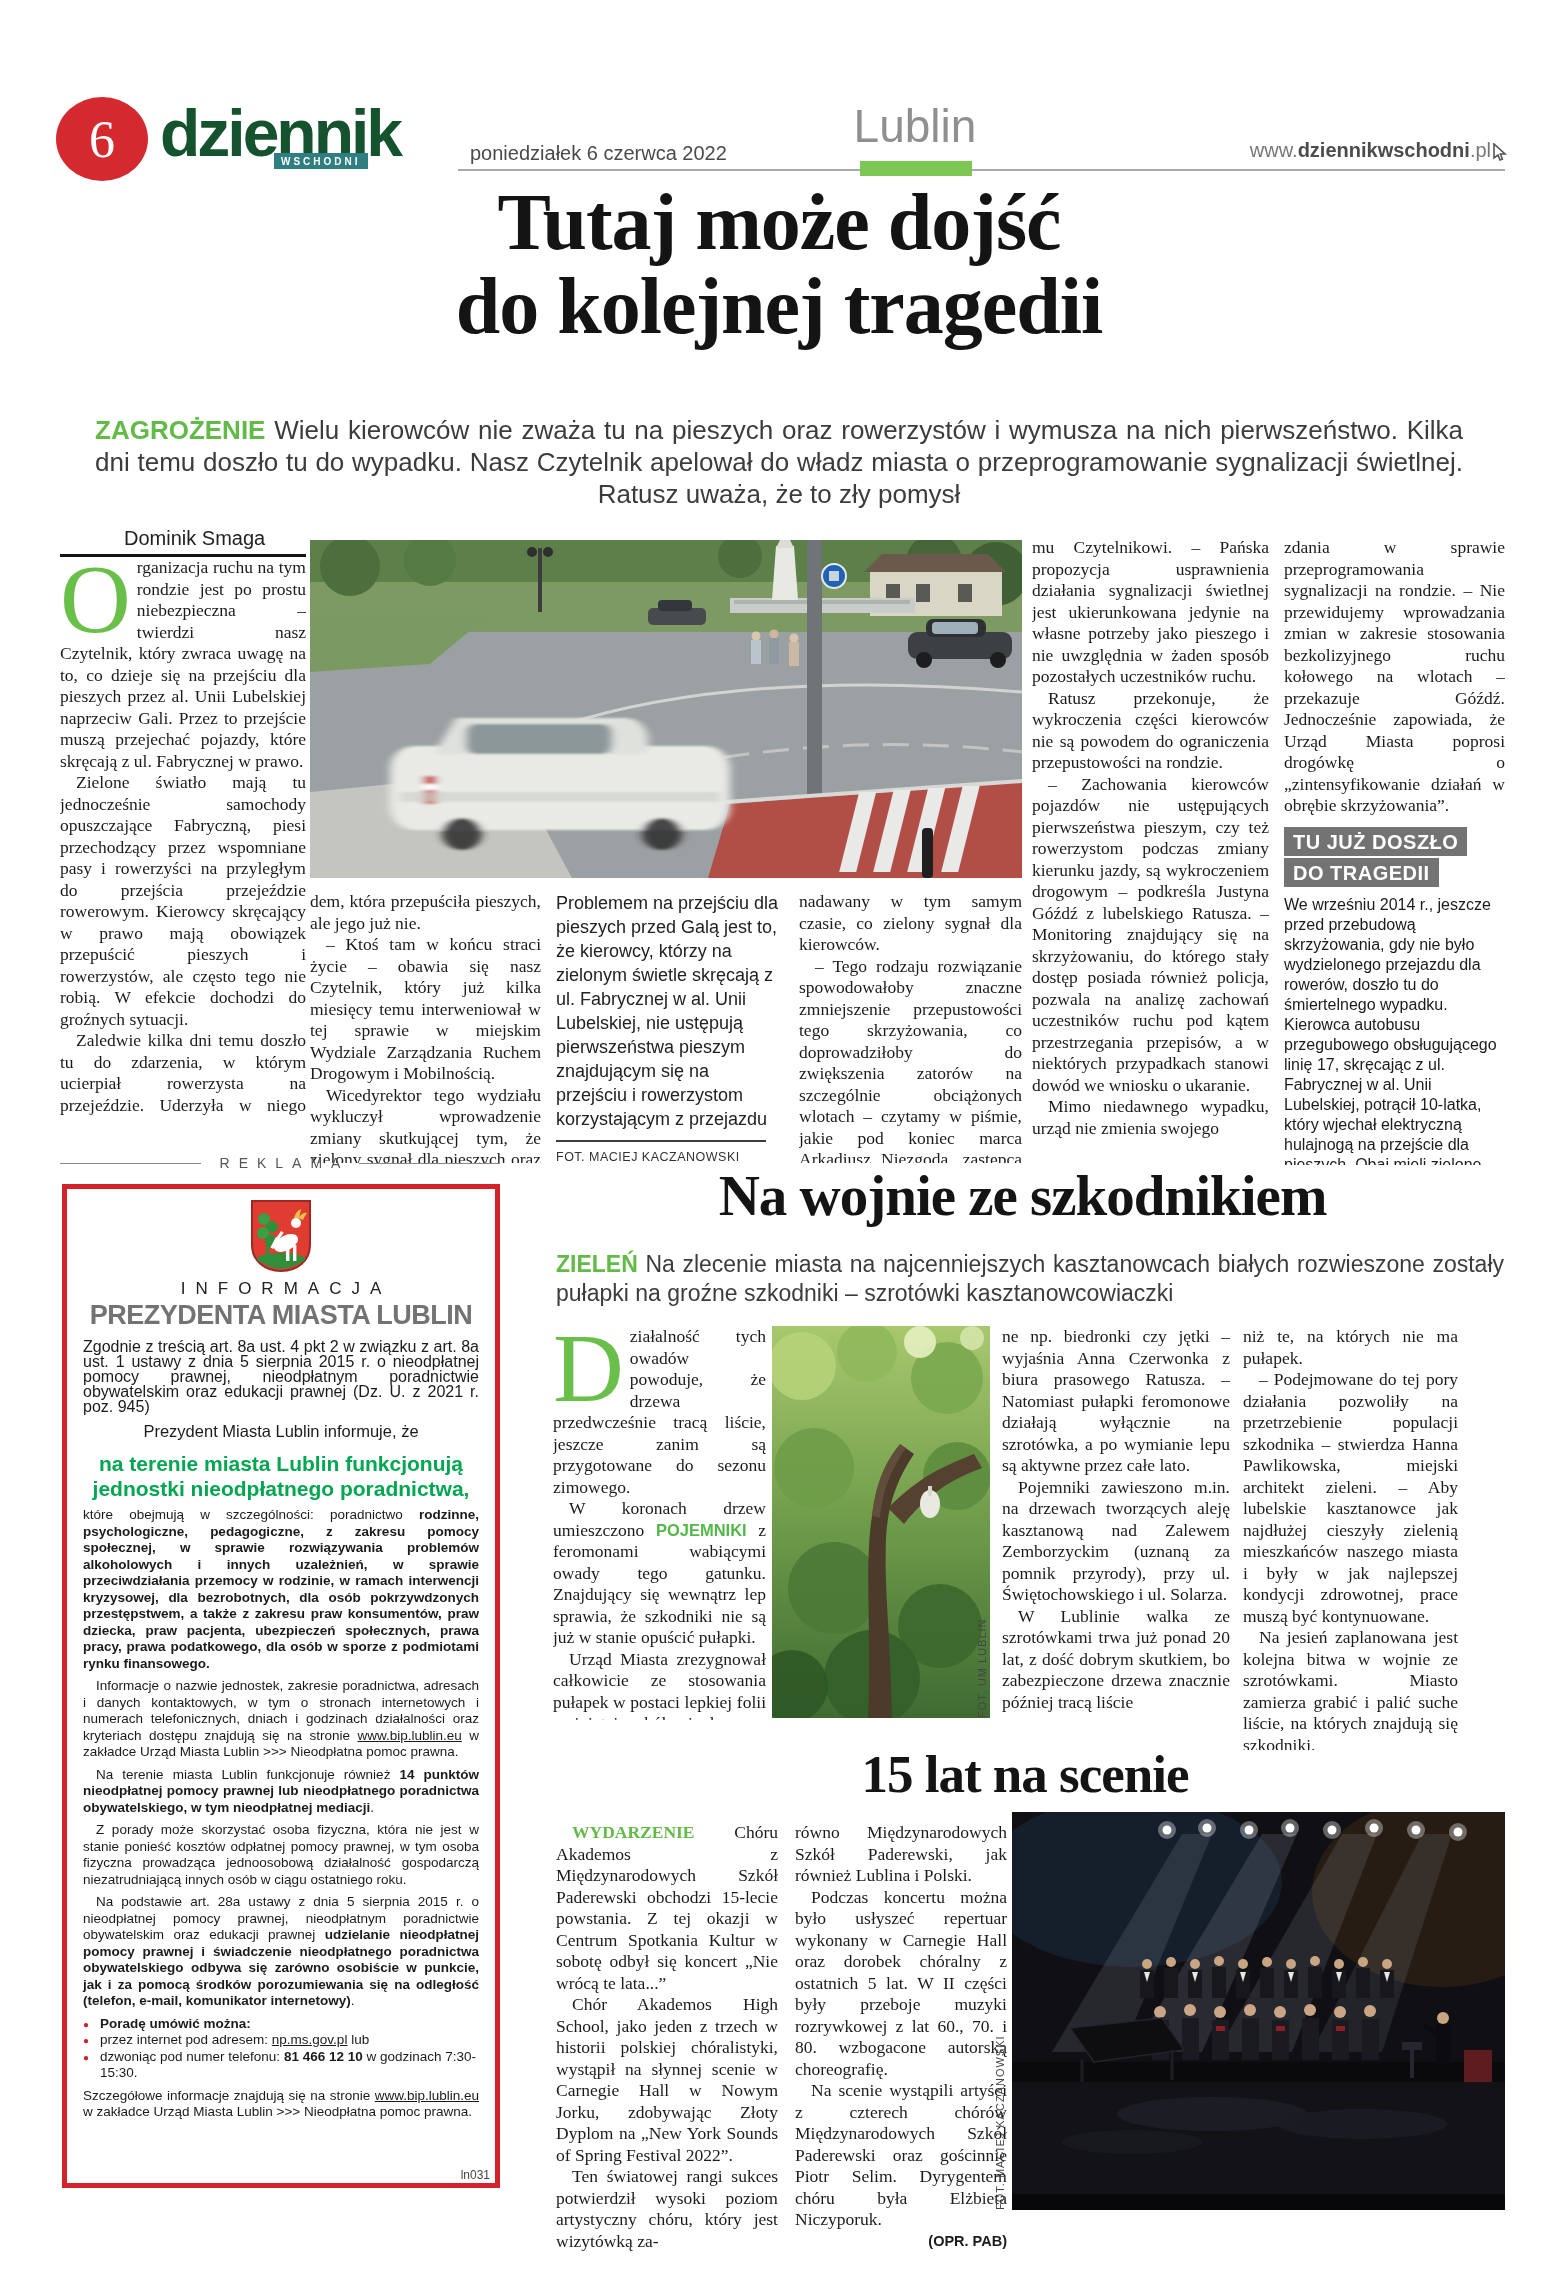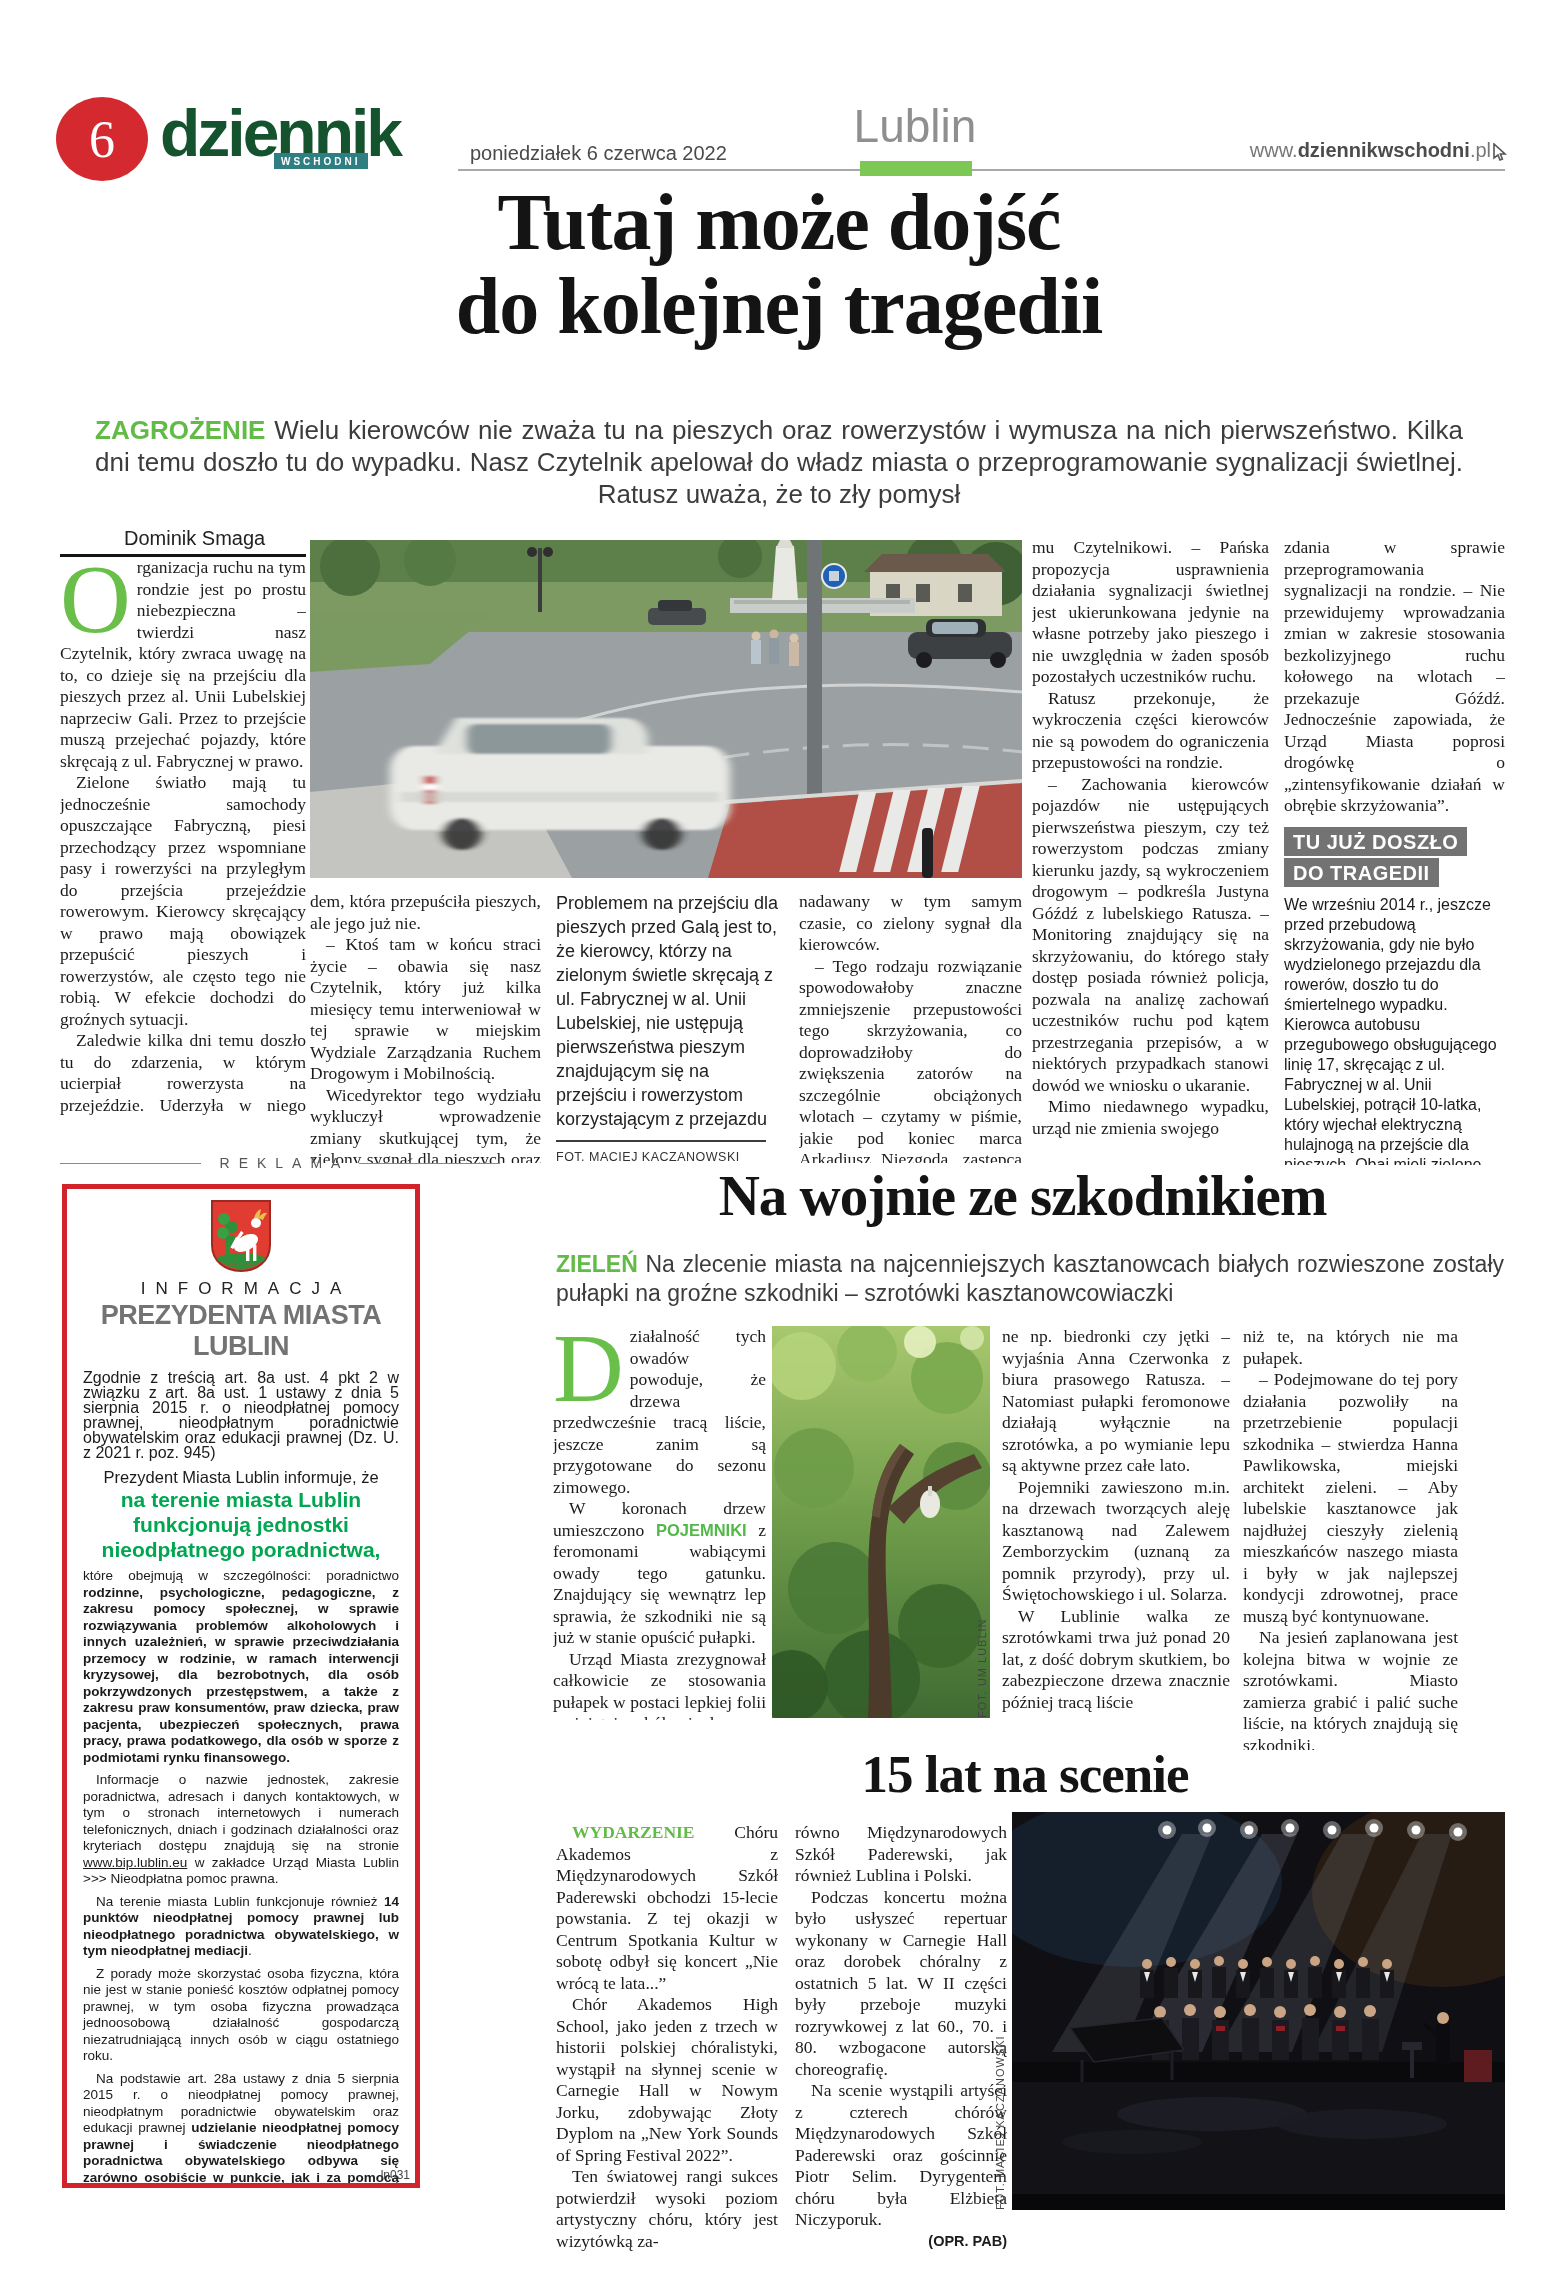--- a/index.html
+++ b/index.html
@@ -48,28 +48,28 @@
   .greenbox{margin-top:10px;}
   .greenbox div{display:table;background:#737373;color:#fff;font-family:"Liberation Sans",sans-serif;
                 font-weight:800;font-size:20px;line-height:20px;padding:5px 9px 4px;letter-spacing:.5px;}
   .greenbox div + div{margin-top:2px;}
   .sidetext{font-family:"Liberation Sans",sans-serif;font-size:16px;line-height:20px;
             color:#1b1b1b;text-align:left;margin-top:8px;}
   
   .reklama{left:60px;top:1155px;width:440px;display:flex;align-items:center;gap:10px;
            color:#555;font-size:14px;letter-spacing:9px;text-indent:9px;}
   .reklama::before,.reklama::after{content:"";flex:1;height:1px;background:#8a8a8a;}
-  .adbox{left:62px;top:1184px;width:358px;height:1004px;border:5px solid #d2232a;
+  .adbox{left:62px;top:1184px;width:438px;height:1004px;border:5px solid #d2232a;
          box-sizing:border-box;padding:10px 16px;overflow:hidden;}
   .crest{display:block;margin:0 auto;}
   .ad-kicker{text-align:center;font-size:17px;letter-spacing:10px;text-indent:10px;margin-top:6px;color:#222;}
   .ad-title{text-align:center;font-size:27px;font-weight:800;margin-top:1px;letter-spacing:-.5px;color:#737373;}
   .ad-intro{font-size:16px;line-height:15px;text-align:justify;margin-top:8px;}
   .ad-announce{text-align:center;font-size:16.5px;margin-top:8px;}
-  .ad-green{text-align:center;color:#00a650;font-weight:800;font-size:21px;line-height:25px;margin-top:0;}
+  .ad-green{text-align:center;color:#00a650;font-weight:800;font-size:21px;line-height:25px;margin-top:10px;}
   .ad-p{font-size:13.5px;line-height:16.5px;text-align:justify;margin-top:6px;}
   .ad-p.ind{text-indent:13px;}
   .ad-link{text-decoration:underline;}
   .ad-bullets{margin-top:6px;font-size:13.5px;line-height:16.5px;}
   .ad-bullet{padding-left:17px;position:relative;}
   .ad-bullet::before{content:"●";color:#d2232a;position:absolute;left:0;top:1px;font-size:10px;}
   .ad-code{position:absolute;right:5px;bottom:1px;font-size:12px;color:#444;}
   
   .h2a{left:540px;top:1163px;width:965px;text-align:center;font-family:"Liberation Serif",serif;
        font-weight:700;font-size:57px;color:#141414;letter-spacing:-1px;}

